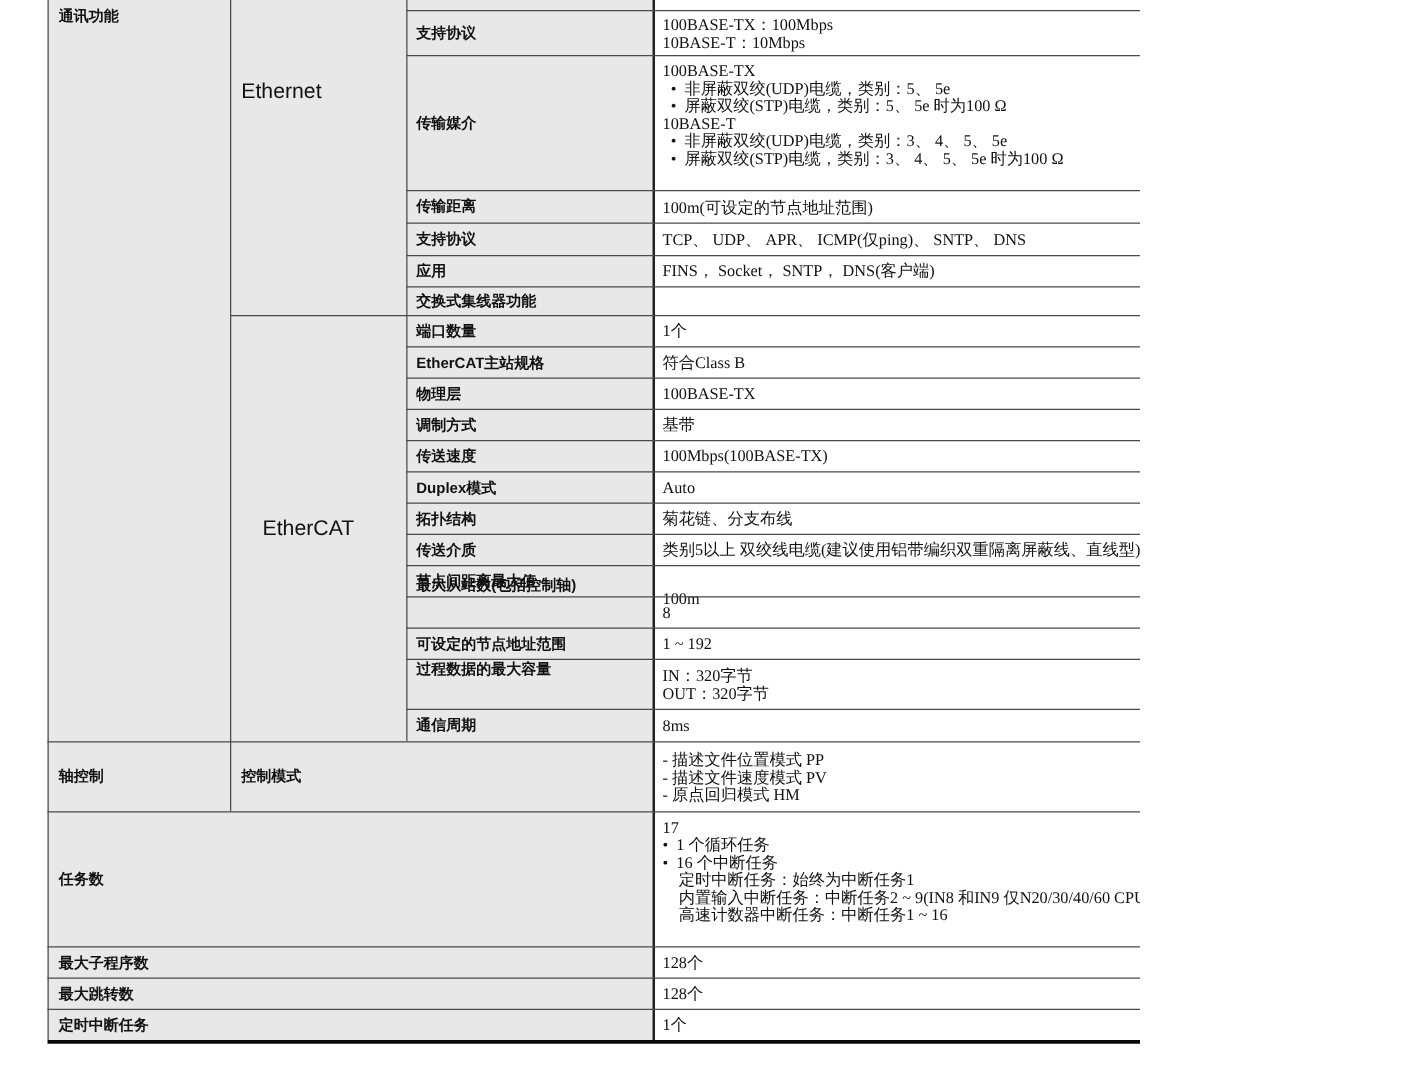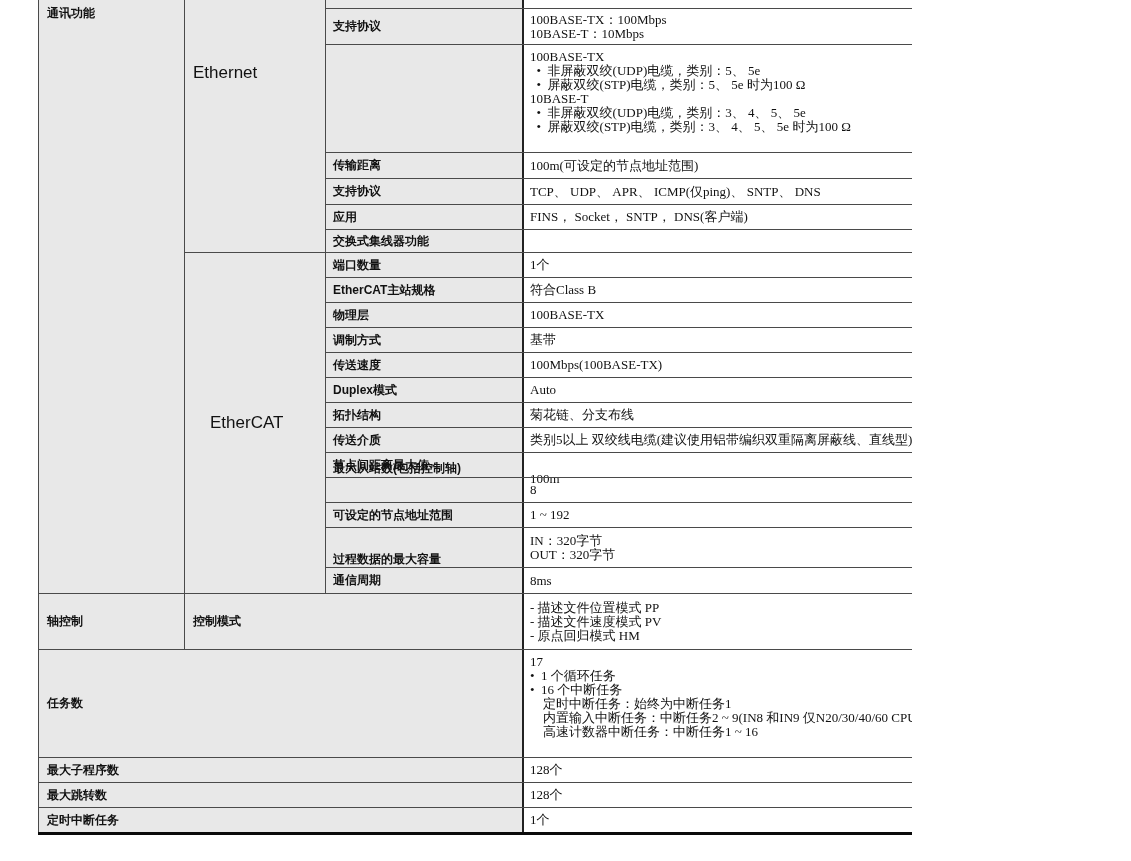--- a/index.html
+++ b/index.html
@@ -56,20 +56,21 @@
     </div>
 
     <div class="cell sub-cell" style="top:253px;height:340px;padding-left:24px;">
       <span class="sub">EtherCAT</span>
     </div>
 
     <div class="cell lbl" style="top:9px;height:35px;">支持协议</div>
     <div class="cell val" style="top:9px;height:35px;">100BASE-TX：100Mbps
 10BASE-T：10Mbps</div>
 
+    <div class="cell lbl" style="top:45px;height:107px;">传输媒介</div>
     <div class="cell val top" style="top:45px;height:107px;">100BASE-TX
   •  非屏蔽双绞(UDP)电缆，类别：5、 5e
   •  屏蔽双绞(STP)电缆，类别：5、 5e 时为100 Ω
 10BASE-T
   •  非屏蔽双绞(UDP)电缆，类别：3、 4、 5、 5e
   •  屏蔽双绞(STP)电缆，类别：3、 4、 5、 5e 时为100 Ω</div>
 
     <div class="cell lbl" style="top:153px;height:25px;">传输距离</div>
     <div class="cell val" style="top:153px;height:25px;">100m(可设定的节点地址范围)</div>
 
@@ -107,21 +108,21 @@
 
     <div class="cell lbl" style="top:453px;height:24px;">节点间距离最大值</div>
     <div class="cell val" style="top:467px;height:24px;text-align:right;">100m</div>
 
     <div class="cell lbl" style="top:456px;height:24px;">最大从站数(包括控制轴)</div>
     <div class="cell val" style="top:478px;height:24px;">8</div>
 
     <div class="cell lbl" style="top:503px;height:24px;">可设定的节点地址范围</div>
     <div class="cell val" style="top:503px;height:24px;">1 ~ 192</div>
 
-    <div class="cell lbl" style="top:540px;height:39px;">过程数据的最大容量</div>
+    <div class="cell lbl" style="top:516px;height:39px;">过程数据的最大容量</div>
     <div class="cell val" style="top:528px;height:39px;">IN：320字节
 OUT：320字节</div>
 
     <div class="cell lbl" style="top:568px;height:25px;">通信周期</div>
     <div class="cell val" style="top:568px;height:25px;">8ms</div>
 
     <div class="cell cat-cell" style="top:594px;height:55px;">
       <span class="cat">轴控制</span>
     </div>
     <div class="cell merged23" style="top:594px;height:55px;">

